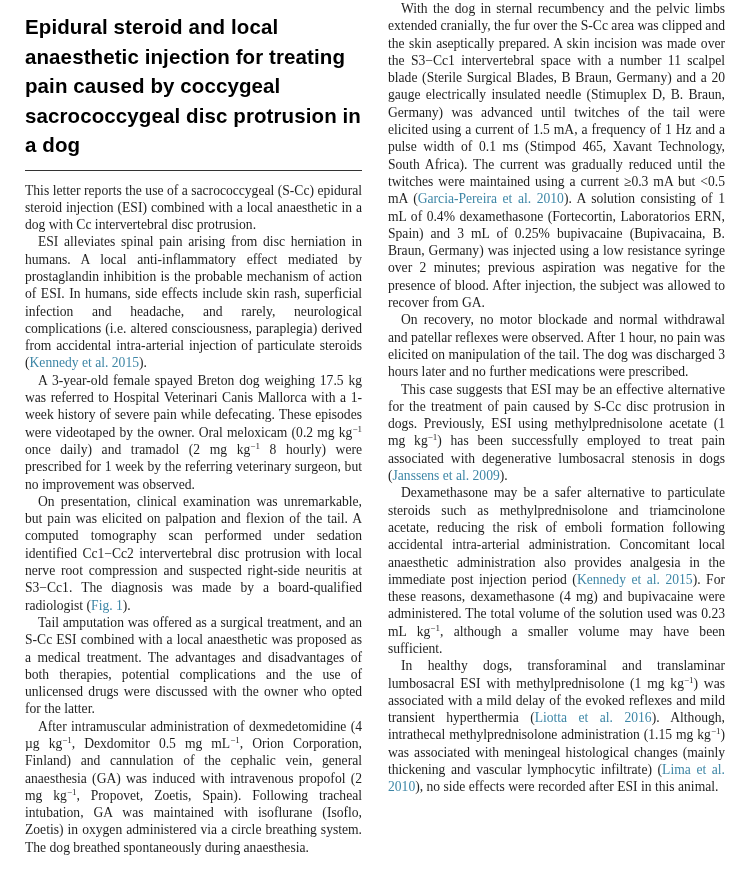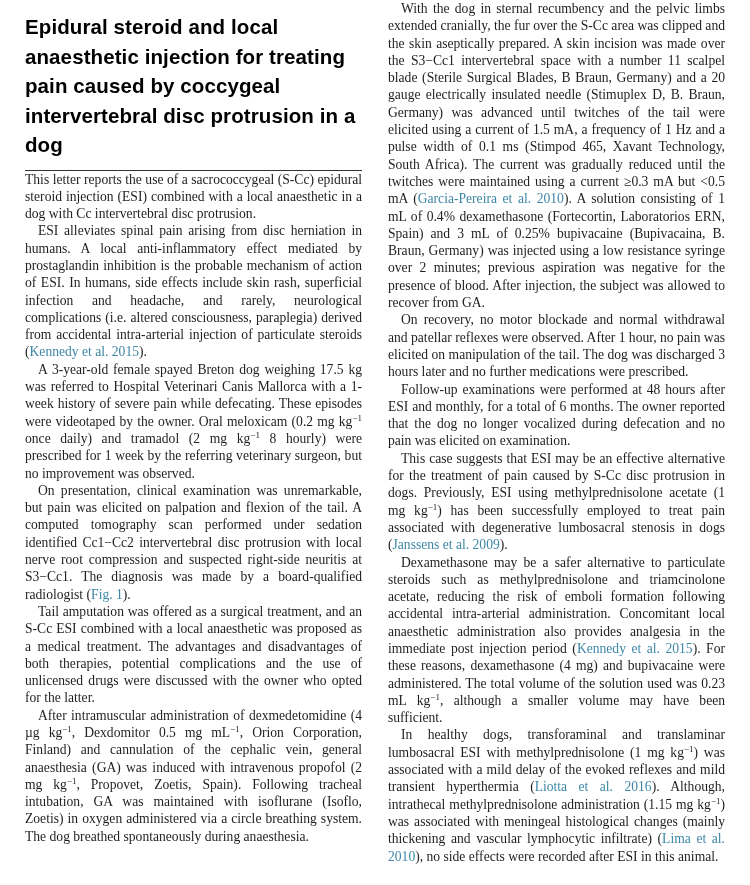--- a/index.html
+++ b/index.html
@@ -25,43 +25,42 @@
     padding-bottom: 10px;
     border-bottom: 1.5px solid #333;
   }
   .body-text {
     font-family: "Liberation Serif", "DejaVu Serif", serif;
     font-size: 13.6px;
     line-height: 17.3px;
     text-align: justify;
     hyphens: manual;
   }
-  .col-left .body-text { }
+  .col-left .body-text { margin-top: 11px; }
   .body-text p { margin: 0; text-indent: 13px; }
   .body-text p.first { text-indent: 0; }
   .ref { color: #3d86a6; cursor: pointer; }
   sup { font-size: 9px; line-height: 0; vertical-align: 5px; }
 </style>
 </head>
 <body>
 
 <div class="col col-left">
-  <h1 class="title">Epidural steroid and local anaesthetic injection for treating pain caused by coccygeal intervertebral disc protrusion in a dog</h1>
+  <h1 class="title">Epidural steroid and local anaesthetic injection for treating pain caused by coccygeal sacrococcygeal disc protrusion in a dog</h1>
   <div class="body-text">
     <p class="first"><span>This letter reports the use of a sacrococcygeal (S-Cc) epidural steroid injection (ESI) combined with a local anaesthetic in a dog with Cc intervertebral disc protrusion.</span></p>
     <p><span>ESI alleviates spinal pain arising from disc herniation in humans. A local anti-inflammatory effect mediated by prostaglandin inhibition is the probable mechanism of action of ESI. In humans, side effects include skin rash, superficial infection and headache, and rarely, neurological complications (i.e. altered consciousness, paraplegia) derived from accidental intra-arterial injection of particulate steroids (</span><span class="ref" style="color: rgb(61, 134, 166);">Kennedy et al. 2015</span><span>).</span></p>
     <p><span>A 3-year-old female spayed Breton dog weighing 17.5 kg was referred to Hospital Veterinari Canis Mallorca with a 1-week history of severe pain while defecating. These episodes were videotaped by the owner. Oral meloxicam (0.2 mg kg</span><sup>−1</sup><span> once daily) and tramadol (2 mg kg</span><sup>−1</sup><span> 8 hourly) were prescribed for 1 week by the referring veterinary surgeon, but no improvement was observed.</span></p>
     <p><span>On presentation, clinical examination was unremarkable, but pain was elicited on palpation and flexion of the tail. A computed tomography scan performed under sedation identified Cc1−Cc2 intervertebral disc protrusion with local nerve root compression and suspected right-side neuritis at S3−Cc1. The diagnosis was made by a board-qualified radiologist (</span><span class="ref" style="color: rgb(61, 134, 166);">Fig. 1</span><span>).</span></p>
     <p><span>Tail amputation was offered as a surgical treatment, and an S-Cc ESI combined with a local anaesthetic was proposed as a medical treatment. The advantages and disadvantages of both therapies, potential complications and the use of unlicensed drugs were discussed with the owner who opted for the latter.</span></p>
     <p><span>After intramuscular administration of dexmedetomidine (4 µg kg</span><sup>−1</sup><span>, Dexdomitor 0.5 mg mL</span><sup>−1</sup><span>, Orion Corporation, Finland) and cannulation of the cephalic vein, general anaesthesia (GA) was induced with intravenous propofol (2 mg kg</span><sup>−1</sup><span>, Propovet, Zoetis, Spain). Following tracheal intubation, GA was maintained with isoflurane (Isoflo, Zoetis) in oxygen administered via a circle breathing system. The dog breathed spontaneously during anaesthesia.</span></p>
   </div>
 </div>
 
 <div class="col col-right">
   <div class="body-text">
     <p><span>With the dog in sternal recumbency and the pelvic limbs extended cranially, the fur over the S-Cc area was clipped and the skin aseptically prepared. A skin incision was made over the S3−Cc1 intervertebral space with a number 11 scalpel blade (Sterile Surgical Blades, B Braun, Germany) and a 20 gauge electrically insulated needle (Stimuplex D, B. Braun, Germany) was advanced until twitches of the tail were elicited using a current of 1.5 mA, a frequency of 1 Hz and a pulse width of 0.1 ms (Stimpod 465, Xavant Technology, South Africa). The current was gradually reduced until the twitches were maintained using a current ≥0.3 mA but &lt;0.5 mA (</span><span class="ref" style="color: rgb(61, 134, 166);">Garcia-Pereira et al. 2010</span><span>). A solution consisting of 1 mL of 0.4% dexamethasone (Fortecortin, Laboratorios ERN, Spain) and 3 mL of 0.25% bupivacaine (Bupivacaina, B. Braun, Germany) was injected using a low resistance syringe over 2 minutes; previous aspiration was negative for the presence of blood. After injection, the subject was allowed to recover from GA.</span></p>
     <p><span>On recovery, no motor blockade and normal withdrawal and patellar reflexes were observed. After 1 hour, no pain was elicited on manipulation of the tail. The dog was discharged 3 hours later and no further medications were prescribed.</span></p>
-    <p><span>Follow-up examinations were performed at 48 hours after ESI and monthly, for a total of 6 months. The owner reported that the dog no longer vocalized during defecation and no pain was elicited on examination.</span></p>
     <p><span>This case suggests that ESI may be an effective alternative for the treatment of pain caused by S-Cc disc protrusion in dogs. Previously, ESI using methylprednisolone acetate (1 mg kg</span><sup>−1</sup><span>) has been successfully employed to treat pain associated with degenerative lumbosacral stenosis in dogs (</span><span class="ref" style="color: rgb(61, 134, 166);">Janssens et al. 2009</span><span>).</span></p>
     <p><span>Dexamethasone may be a safer alternative to particulate steroids such as methylprednisolone and triamcinolone acetate, reducing the risk of emboli formation following accidental intra-arterial administration. Concomitant local anaesthetic administration also provides analgesia in the immediate post injection period (</span><span class="ref" style="color: rgb(61, 134, 166);">Kennedy et al. 2015</span><span>). For these reasons, dexamethasone (4 mg) and bupivacaine were administered. The total volume of the solution used was 0.23 mL kg</span><sup>−1</sup><span>, although a smaller volume may have been sufficient.</span></p>
     <p><span>In healthy dogs, transforaminal and translaminar lumbosacral ESI with methylprednisolone (1 mg kg</span><sup>−1</sup><span>) was associated with a mild delay of the evoked reflexes and mild transient hyperthermia (</span><span class="ref" style="color: rgb(61, 134, 166);">Liotta et al. 2016</span><span>). Although, intrathecal methylprednisolone administration (1.15 mg kg</span><sup>−1</sup><span>) was associated with meningeal histological changes (mainly thickening and vascular lymphocytic infiltrate) (</span><span class="ref" style="color: rgb(61, 134, 166);">Lima et al. 2010</span><span>), no side effects were recorded after ESI in this animal.</span></p>
   </div>
 </div>
 
 </body></html>

